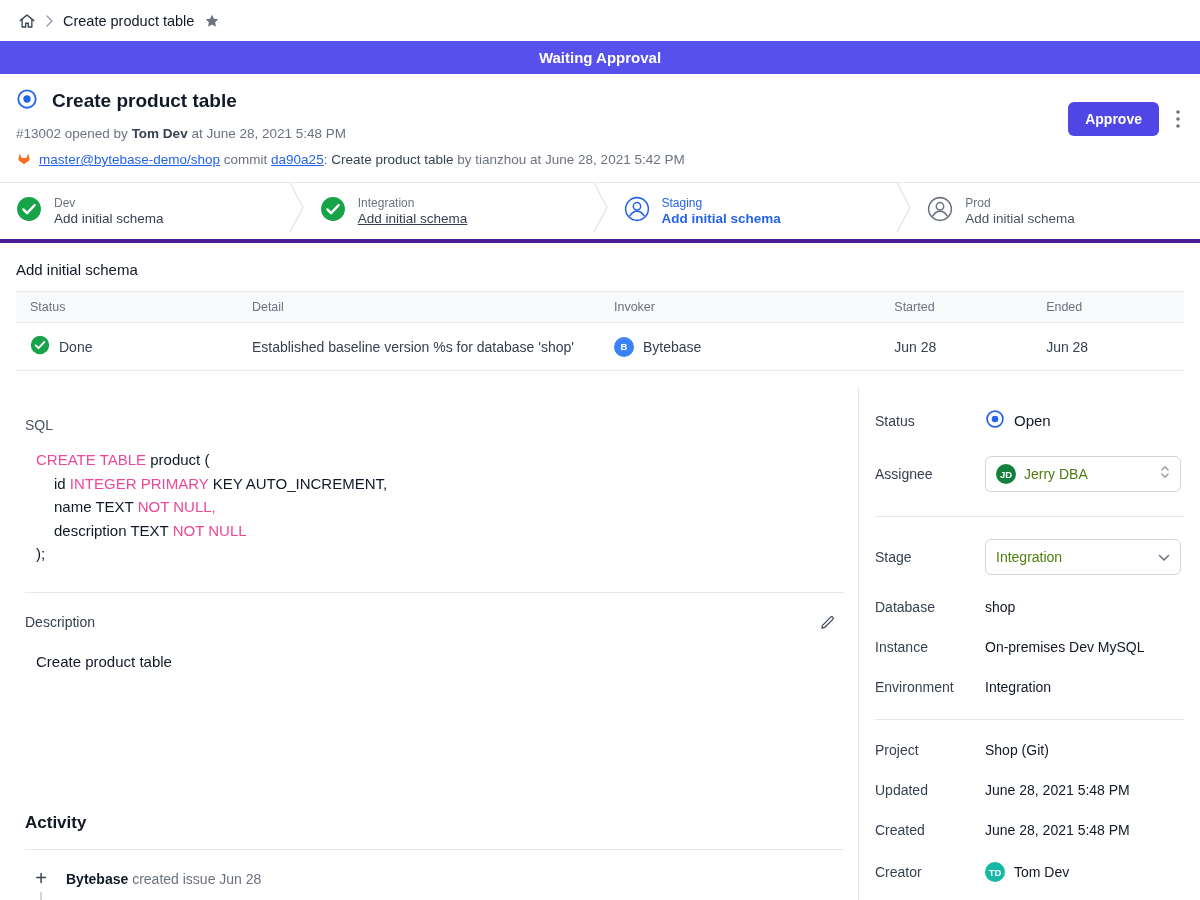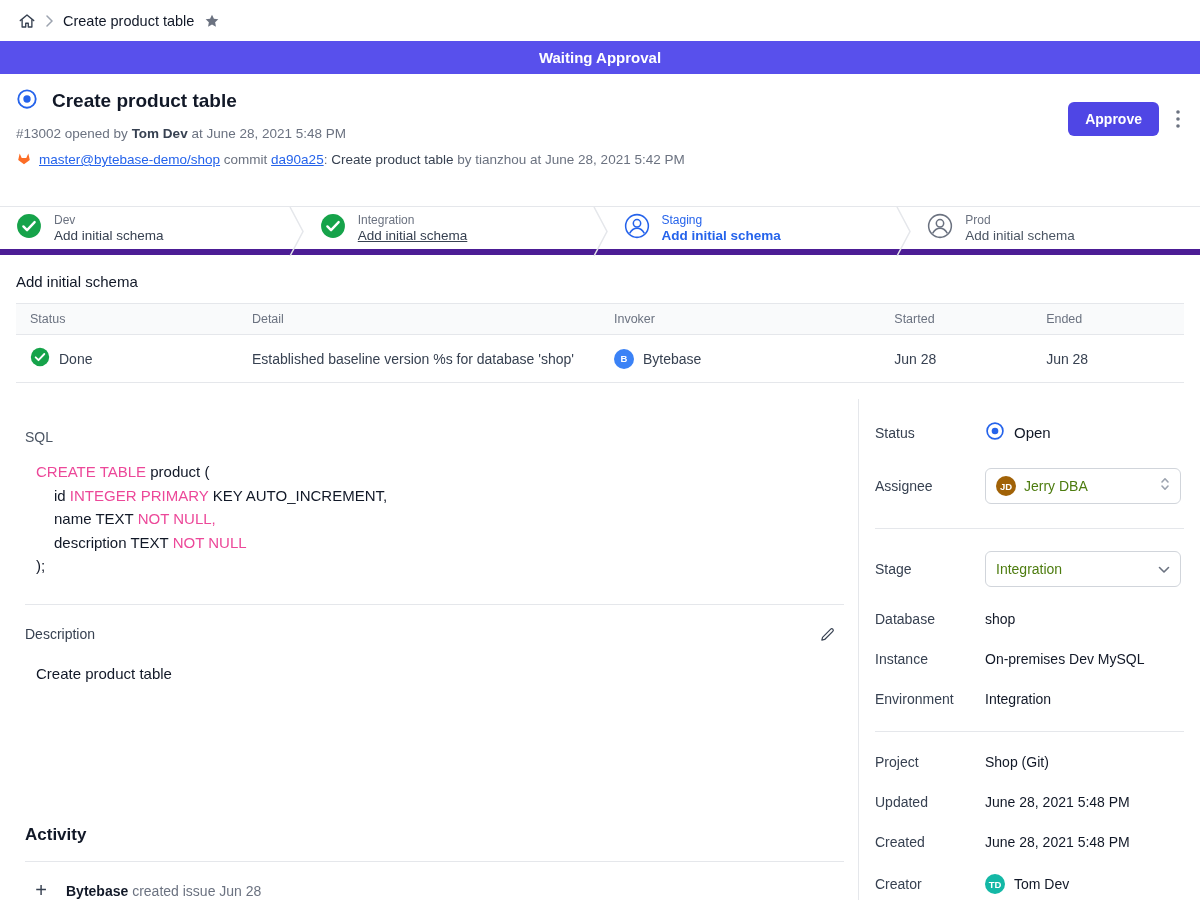--- a/index.html
+++ b/index.html
@@ -23,21 +23,21 @@
   .meta { margin-top:12px; font-size:13.5px; color:#6b7280; }
   .meta .author { color:#374151; font-weight:700; }
   .commit { margin-top:9px; font-size:13.5px; color:#6b7280; display:flex; align-items:center; gap:7px; }
   .link { color:#2563eb; text-decoration:underline; cursor:pointer; }
   .commit .ctitle { color:#374151; }
   .actions { position:absolute; top:28px; right:20px; display:flex; align-items:center; gap:17px; }
   .approve-btn { background:#4f46e5; color:#fff; border:none; border-radius:6px;
     padding:9px 17px; font-size:14px; font-weight:600; cursor:pointer; font-family:inherit; }
 
   
-  .pipeline { display:flex; border-top:1px solid #e5e7eb; border-bottom:6px solid #4c1d95; height:49px;margin-top:24px; }
+  .pipeline { display:flex; border-top:1px solid #e5e7eb; border-bottom:4px solid #4c1d95; height:61px; }
   .stage { flex:1; display:flex; align-items:center; gap:12px; padding-left:16px; cursor:pointer; }
   .stage-texts { display:flex; flex-direction:column; gap:1px; }
   .stage-name { font-size:12px; color:#6b7280; }
   .stage-task { font-size:13.5px; color:#374151; }
   .stage.s-int .stage-task { text-decoration:underline; }
   .stage.s-active .stage-name { color:#2563eb; }
   .stage.s-active .stage-task { color:#2563eb; font-weight:700; }
   .stage.s-pending .stage-task { color:#4b5563; }
   .stage-sep { flex:0 0 15px; }
 
@@ -45,21 +45,21 @@
   .task-section { padding:12px 16px 16px; }
   .task-heading { font-size:15px; color:#111827; margin:6px 0 13px; font-weight:400; }
   table { width:100%; border-collapse:collapse; }
   thead th { background:#f9fafb; color:#6b7280; font-weight:500; text-align:left;
     font-size:12.5px; padding:8px 14px; border-top:1px solid #e5e7eb; border-bottom:1px solid #e5e7eb; }
   tbody td { padding:12px 14px; border-bottom:1px solid #e5e7eb; font-size:14px; color:#374151; }
   th.c1{width:19%} th.c2{width:31%} th.c3{width:24%} th.c4{width:13%} th.c5{width:13%}
   .cell-flex { display:flex; align-items:center; gap:9px; }
   .avatar { width:20px; height:20px; border-radius:50%; color:#fff; font-size:9.5px; font-weight:700;
     display:flex; align-items:center; justify-content:center; flex:0 0 20px; }
-  .av-b { background:#3b82f6; } .av-jd { background:#a16207; } .av-td { background:#14b8a6; }
+  .av-b { background:#3b82f6; } .av-jd { background:#15803d; } .av-td { background:#14b8a6; }
 
   
   .main { flex:1; display:flex; min-height:0; }
   .content { flex:1; padding:18px 14px 0 25px; min-width:0; }
   .sidebar { width:342px; flex:0 0 342px; border-left:1px solid #e5e7eb; padding:22px 16px 0 16px; }
 
   
   .sql-label { font-size:14px; color:#4b5563; margin-top:12px; }
   .sql-code { margin-top:15px; font-size:15px; line-height:23.5px; color:#111827; padding-left:11px; }
   .sql-code .ind { padding-left:18px; }

